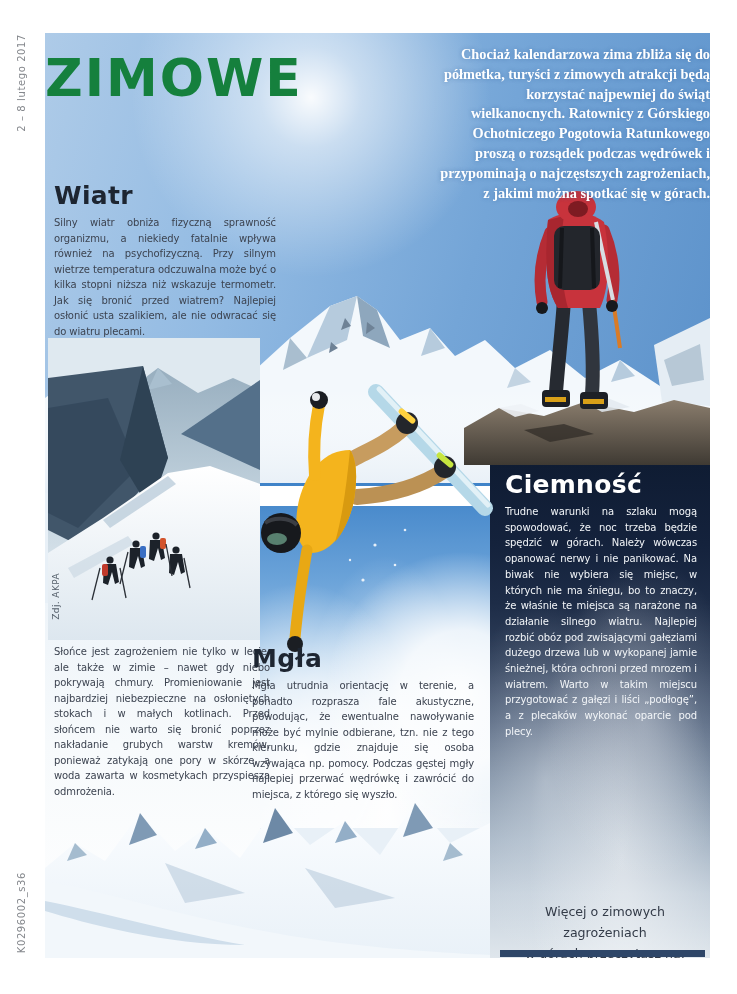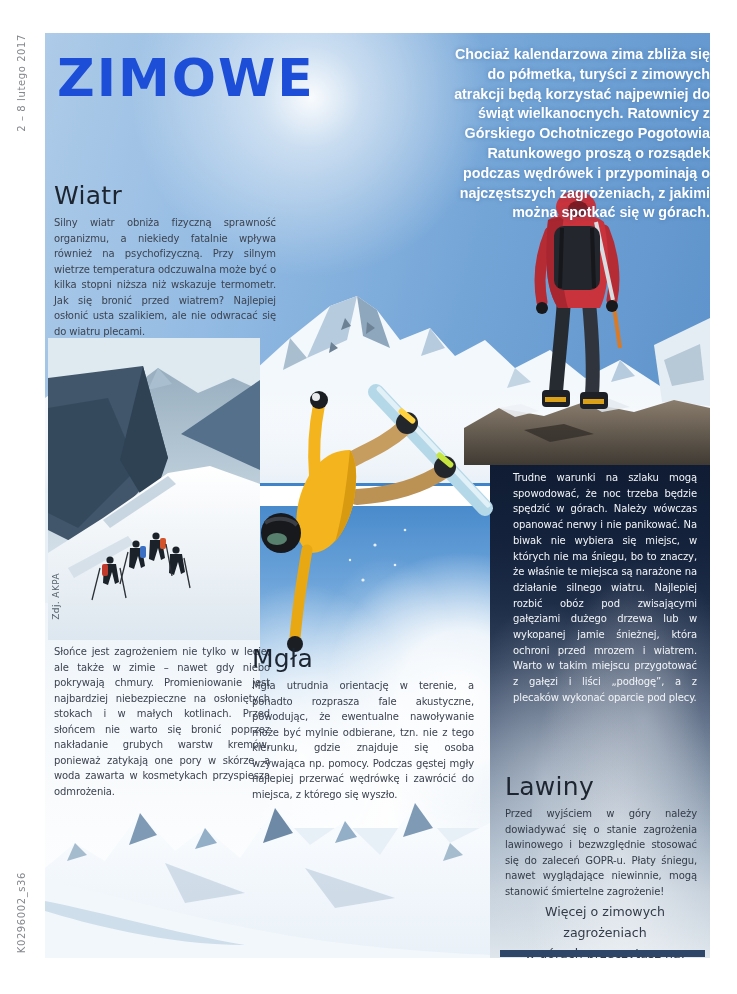--- a/index.html
+++ b/index.html
@@ -51,43 +51,43 @@
   }
   svg{display:block;}
   #left-photo{left:3px;top:305px;z-index:5;}
   #top-ridge{left:0;top:245px;z-index:2;}
   #bottom-mountains{left:0;top:740px;z-index:6;}
   #climber{left:419px;top:117px;z-index:4;}
   #snowboarder{left:210px;top:322px;z-index:6;}
   
   .txt{z-index:10;}
   #title{
-    left:12px;top:14px;width:460px;
+    left:0;top:14px;width:460px;
     font-size:52px;line-height:63px;font-weight:bold;letter-spacing:2px;
-    color:#1d4ed8;
+    color:#15803d;
   }
   #intro{
     right:0;top:12px;width:272px;text-align:right;
     color:#ffffff;font-weight:bold;font-size:14.3px;line-height:19.8px;
     text-shadow:0 0 4px rgba(45,90,150,.45);
-    font-family:Liberation Sans, sans-serif;
+    font-family:Liberation Serif, serif;
   }
   .section h2{
-    margin:0 0 5px 0;font-size:25px;letter-spacing:.3px;color:#1d2531;font-weight:normal;
+    margin:0 0 5px 0;font-size:25px;letter-spacing:.3px;color:#1d2531;font-weight:bold;
   }
   .section p{
     margin:0;font-size:10px;line-height:15.5px;color:#3c4350;text-align:justify;
     letter-spacing:-.1px;
   }
   #sec-wiatr{left:9px;top:148px;width:222px;}
   #sec-slonce{left:9px;top:611px;width:216px;}
   #sec-mgla{left:207px;top:611px;width:222px;}
   #sec-ciemnosc{left:460px;top:437px;width:192px;}
   #sec-ciemnosc h2{color:#ffffff;}
-  #sec-ciemnosc p{color:#f2f5f8;line-height:15.7px;margin-left:8px;}
+  #sec-ciemnosc p{color:#f2f5f8;line-height:15.7px;}
   #sec-lawiny{left:460px;top:739px;width:192px;}
   #sec-lawiny h2{color:#1d2531;}
   #sec-lawiny p{color:#333b48;}
   #footer-note{
     left:460px;top:868px;width:200px;
     font-size:12.6px;line-height:21px;color:#333b48;text-align:center;
   }
   #footer-url{font-weight:bold;font-size:14.5px;color:#1d2634;letter-spacing:.3px;margin-top:2px;}
   #footer-rule{left:455px;top:917px;width:205px;height:7px;background:#2e4668;z-index:11;}
   #photo-credit{
@@ -277,27 +277,24 @@
   <div id="sec-slonce" class="abs txt section">
     <p>Słońce jest zagrożeniem nie tylko w lecie, ale także w zimie – nawet gdy niebo pokrywają chmury. Promieniowanie jest najbardziej niebezpieczne na osłoniętych stokach i w małych kotlinach. Przed słońcem nie warto się bronić poprzez nakładanie grubych warstw kremów, ponieważ zatykają one pory w skórze, a woda zawarta w kosmetykach przyspiesza odmrożenia.</p>
   </div>
 
   <div id="sec-mgla" class="abs txt section">
     <h2>Mgła</h2>
     <p>Mgła utrudnia orientację w terenie, a ponadto rozprasza fale akustyczne, powodując, że ewentualne nawoływanie może być mylnie odbierane, tzn. nie z tego kierunku, gdzie znajduje się osoba wzywająca np. pomocy. Podczas gęstej mgły najlepiej przerwać wędrówkę i zawrócić do miejsca, z którego się wyszło.</p>
   </div>
 
   <div id="sec-ciemnosc" class="abs txt section">
+    <h2>Ciemność</h2>
     <p>Trudne warunki na szlaku mogą spowodować, że noc trzeba będzie spędzić w górach. Należy wówczas opanować nerwy i nie panikować. Na biwak nie wybiera się miejsc, w których nie ma śniegu, bo to znaczy, że właśnie te miejsca są narażone na działanie silnego wiatru. Najlepiej rozbić obóz pod zwisającymi gałęziami dużego drzewa lub w wykopanej jamie śnieżnej, która ochroni przed mrozem i wiatrem. Warto w takim miejscu przygotować z gałęzi i liści „podłogę”, a z plecaków wykonać oparcie pod plecy.</p>
   </div>
 
-  <div id="sec-lawiny" class="abs txt section">
-    <h2>Lawiny</h2>
-    <p>Przed wyjściem w góry należy dowiadywać się o stanie zagrożenia lawinowego i bezwzględnie stosować się do zaleceń GOPR-u. Płaty śniegu, nawet wyglądające niewinnie, mogą stanowić śmiertelne zagrożenie!</p>
-  </div>
 
   <div id="footer-note" class="abs txt">
     <div>Więcej o zimowych zagrożeniach</div>
     <div>w górach przeczytasz na:</div>
     <div id="footer-url">www.gopr.pl</div>
   </div>
 
   <div id="footer-rule" class="abs"></div>
 
 </div>

